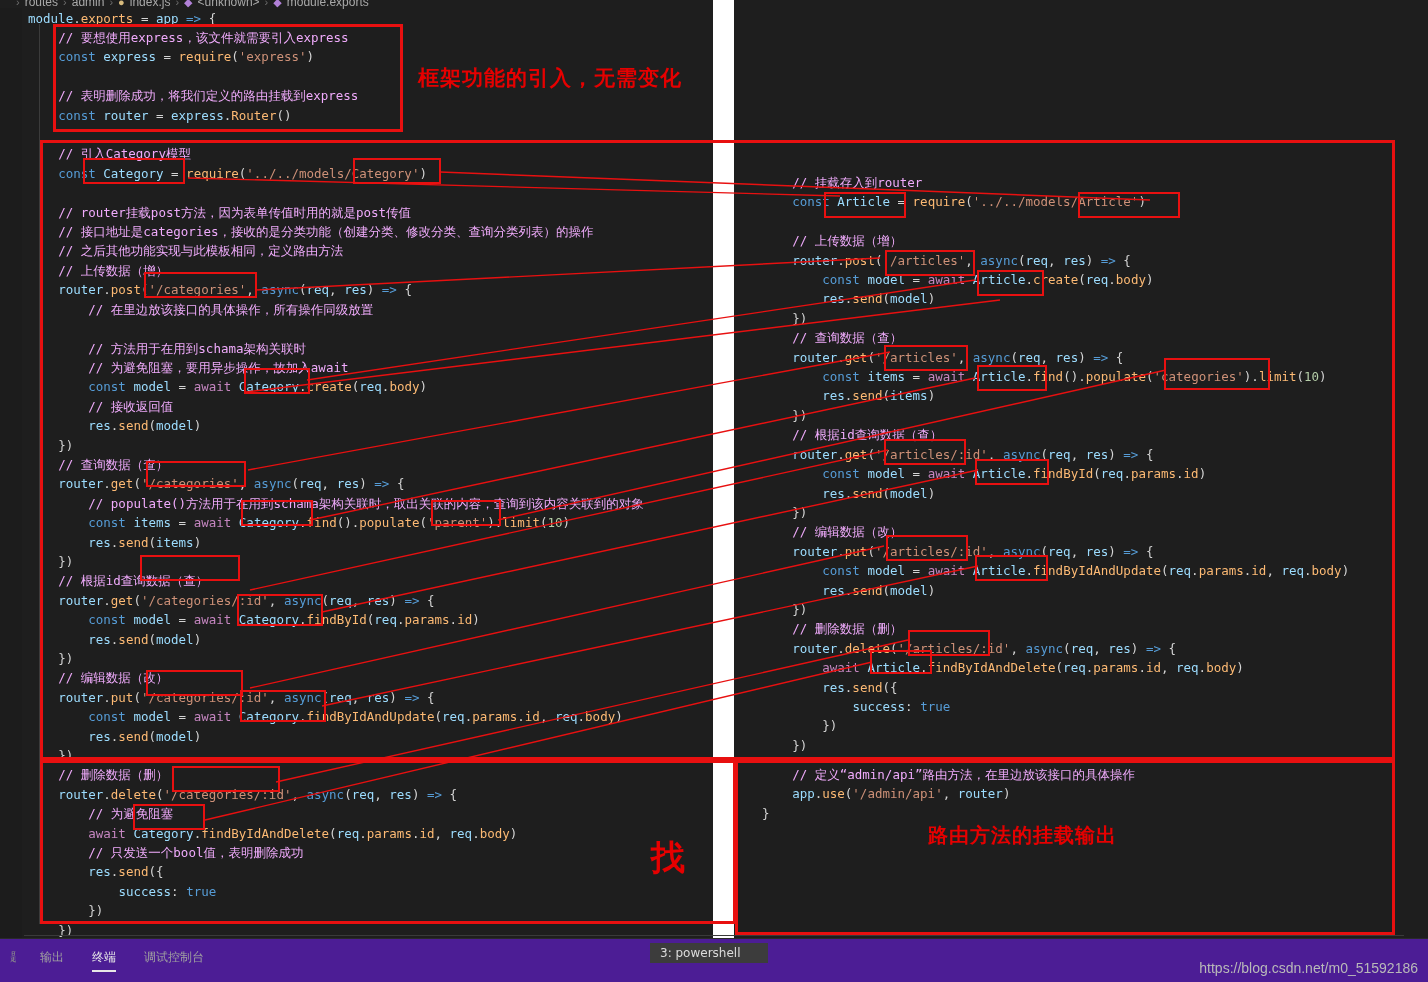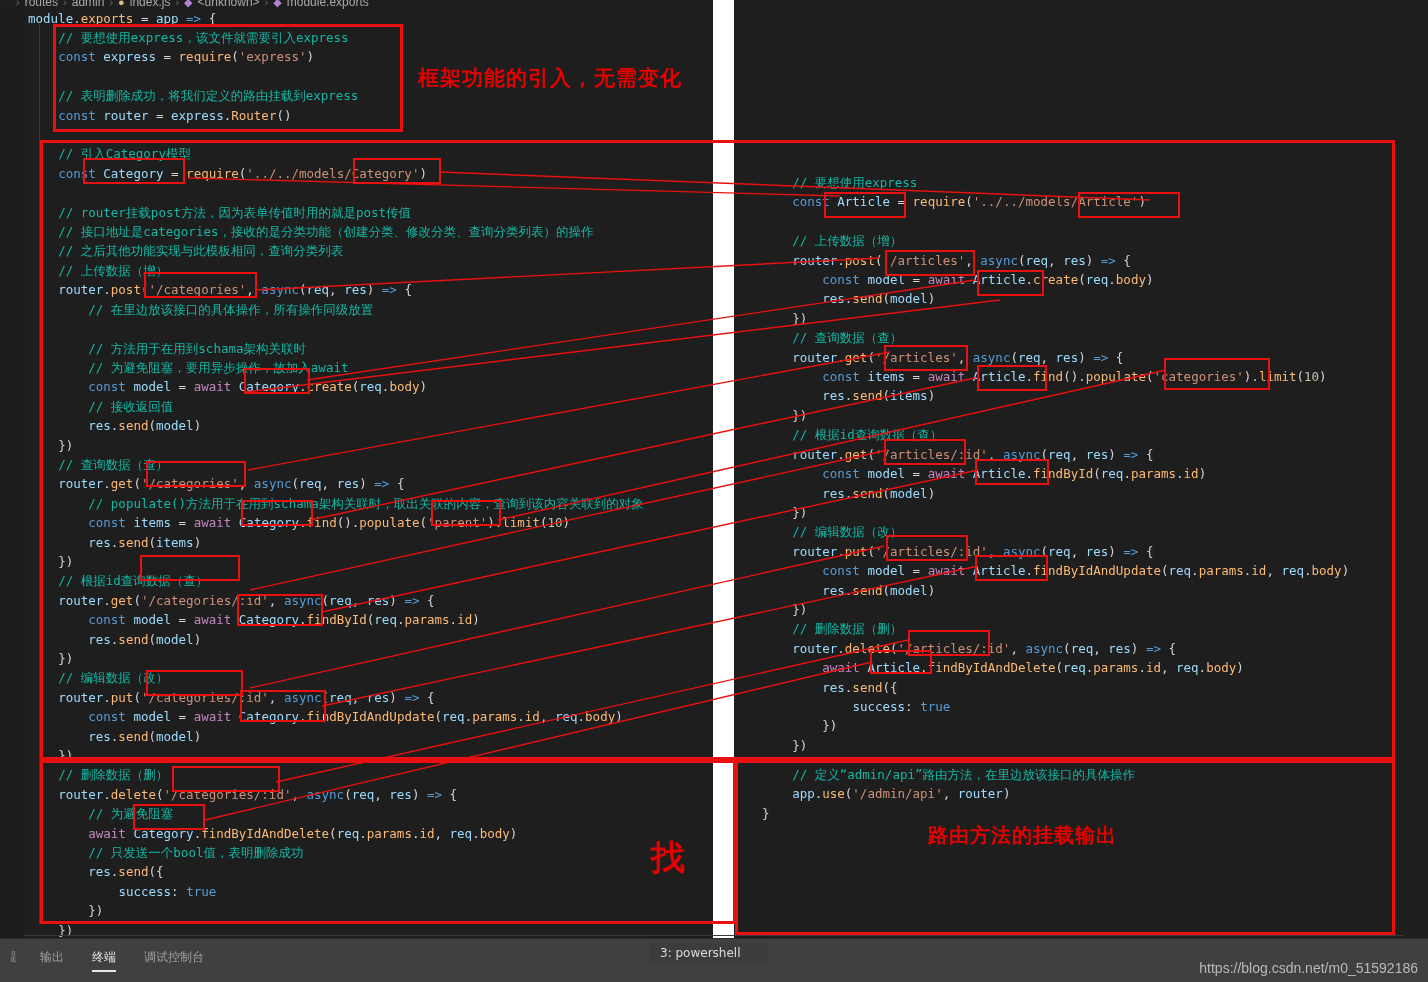--- a/index.html
+++ b/index.html
@@ -40,21 +40,21 @@
     position:absolute; white-space:pre;
     font-family:"DejaVu Sans Mono","Liberation Mono",monospace;
     font-size:12.5px; line-height:19.4px;
     letter-spacing:0px;
   }
   #code-left  { left:28px; top:9px; }
   #code-right { left:762px; top:173px; }
   #code-tail  { left:762px; top:765px; }
 
   .c-plain   { color:#fdba74; }
-  .c-comment { color:#14b8a6; }
+  .c-comment { color:#f0abfc; }
   .c-key     { color:#569CD6; }
   .c-var     { color:#9CDCFE; }
   .c-str     { color:#CE9178; }
   .c-fn      { color:#fdba74; }
   .c-num     { color:#B5CEA8; }
   .c-ctrl    { color:#C586C0; }
   .c-punct   { color:#d4d4d4; }
   .c-arrow   { color:#569CD6; }
 
   
@@ -83,21 +83,21 @@
   #ann-mount { left:928px; top:822px; font-size:20px; letter-spacing:1px; }
   #ann-diff  {
     left:648px; top:768px; font-size:34px; line-height:36px;
     writing-mode:horizontal-tb; width:40px; text-align:center;
   }
   #ann-diff span { display:block; }
 
   
   .panel {
     position:absolute; left:0; bottom:0; width:1428px; height:44px;
-    background:#404040; border-top:1px solid #2a2a2a;
+    background:#4c1d95; border-top:1px solid #2a2a2a;
   }
   .panel-tabs {
     position:absolute; left:6px; top:8px;
     display:flex; align-items:center; gap:20px;
     font-family:"DejaVu Sans","Liberation Sans",sans-serif; font-size:12px;
   }
   .ptab { color:#a0a0a0; padding:2px 4px 6px 4px; position:relative; }
   .ptab.clipped { color:#8c8c8c; width:10px; overflow:hidden; }
   .ptab.active { color:#e7e7e7; }
   .ptab.active::after {
@@ -149,21 +149,21 @@
 <span class="c-punct"> </span><span class="c-punct"> </span><span class="c-punct"> </span><span class="c-punct"> </span><span class="c-key">const</span><span class="c-punct"> </span><span class="c-var">express</span><span class="c-punct"> </span><span class="c-punct">=</span><span class="c-punct"> </span><span class="c-fn">require</span><span class="c-punct">(</span><span class="c-str">'express'</span><span class="c-punct">)</span>
 &nbsp;
 <span class="c-punct"> </span><span class="c-punct"> </span><span class="c-punct"> </span><span class="c-punct"> </span><span class="c-comment">// 表明删除成功，将我们定义的路由挂载到express</span>
 <span class="c-punct"> </span><span class="c-punct"> </span><span class="c-punct"> </span><span class="c-punct"> </span><span class="c-key">const</span><span class="c-punct"> </span><span class="c-var">router</span><span class="c-punct"> </span><span class="c-punct">=</span><span class="c-punct"> </span><span class="c-var">express</span><span class="c-punct">.</span><span class="c-fn">Router</span><span class="c-punct">(</span><span class="c-punct">)</span>
 &nbsp;
 <span class="c-punct"> </span><span class="c-punct"> </span><span class="c-punct"> </span><span class="c-punct"> </span><span class="c-comment">// 引入Category模型</span>
 <span class="c-punct"> </span><span class="c-punct"> </span><span class="c-punct"> </span><span class="c-punct"> </span><span class="c-key">const</span><span class="c-punct"> </span><span class="c-var">Category</span><span class="c-punct"> </span><span class="c-punct">=</span><span class="c-punct"> </span><span class="c-fn">require</span><span class="c-punct">(</span><span class="c-str">'../../models/Category'</span><span class="c-punct">)</span>
 &nbsp;
 <span class="c-punct"> </span><span class="c-punct"> </span><span class="c-punct"> </span><span class="c-punct"> </span><span class="c-comment">// router挂载post方法，因为表单传值时用的就是post传值</span>
 <span class="c-punct"> </span><span class="c-punct"> </span><span class="c-punct"> </span><span class="c-punct"> </span><span class="c-comment">// 接口地址是categories，接收的是分类功能（创建分类、修改分类、查询分类列表）的操作</span>
-<span class="c-punct"> </span><span class="c-punct"> </span><span class="c-punct"> </span><span class="c-punct"> </span><span class="c-comment">// 之后其他功能实现与此模板相同，查询分类列表</span>
+<span class="c-punct"> </span><span class="c-punct"> </span><span class="c-punct"> </span><span class="c-punct"> </span><span class="c-comment">// 之后其他功能实现与此模板相同，定义路由方法</span>
 <span class="c-punct"> </span><span class="c-punct"> </span><span class="c-punct"> </span><span class="c-punct"> </span><span class="c-comment">// 上传数据（增）</span>
 <span class="c-punct"> </span><span class="c-punct"> </span><span class="c-punct"> </span><span class="c-punct"> </span><span class="c-var">router</span><span class="c-punct">.</span><span class="c-fn">post</span><span class="c-punct">(</span><span class="c-str">'/categories'</span><span class="c-punct">,</span><span class="c-punct"> </span><span class="c-key">async</span><span class="c-punct">(</span><span class="c-var">req</span><span class="c-punct">,</span><span class="c-punct"> </span><span class="c-var">res</span><span class="c-punct">)</span><span class="c-punct"> </span><span class="c-arrow">=&gt;</span><span class="c-punct"> </span><span class="c-punct">{</span>
 <span class="c-punct"> </span><span class="c-punct"> </span><span class="c-punct"> </span><span class="c-punct"> </span><span class="c-punct"> </span><span class="c-punct"> </span><span class="c-punct"> </span><span class="c-punct"> </span><span class="c-comment">// 在里边放该接口的具体操作，所有操作同级放置</span>
 &nbsp;
 <span class="c-punct"> </span><span class="c-punct"> </span><span class="c-punct"> </span><span class="c-punct"> </span><span class="c-punct"> </span><span class="c-punct"> </span><span class="c-punct"> </span><span class="c-punct"> </span><span class="c-comment">// 方法用于在用到schama架构关联时</span>
 <span class="c-punct"> </span><span class="c-punct"> </span><span class="c-punct"> </span><span class="c-punct"> </span><span class="c-punct"> </span><span class="c-punct"> </span><span class="c-punct"> </span><span class="c-punct"> </span><span class="c-comment">// 为避免阻塞，要用异步操作，故加入await</span>
 <span class="c-punct"> </span><span class="c-punct"> </span><span class="c-punct"> </span><span class="c-punct"> </span><span class="c-punct"> </span><span class="c-punct"> </span><span class="c-punct"> </span><span class="c-punct"> </span><span class="c-key">const</span><span class="c-punct"> </span><span class="c-var">model</span><span class="c-punct"> </span><span class="c-punct">=</span><span class="c-punct"> </span><span class="c-ctrl">await</span><span class="c-punct"> </span><span class="c-var">Category</span><span class="c-punct">.</span><span class="c-fn">create</span><span class="c-punct">(</span><span class="c-var">req</span><span class="c-punct">.</span><span class="c-plain">body</span><span class="c-punct">)</span>
 <span class="c-punct"> </span><span class="c-punct"> </span><span class="c-punct"> </span><span class="c-punct"> </span><span class="c-punct"> </span><span class="c-punct"> </span><span class="c-punct"> </span><span class="c-punct"> </span><span class="c-comment">// 接收返回值</span>
 <span class="c-punct"> </span><span class="c-punct"> </span><span class="c-punct"> </span><span class="c-punct"> </span><span class="c-punct"> </span><span class="c-punct"> </span><span class="c-punct"> </span><span class="c-punct"> </span><span class="c-var">res</span><span class="c-punct">.</span><span class="c-fn">send</span><span class="c-punct">(</span><span class="c-var">model</span><span class="c-punct">)</span>
 <span class="c-punct"> </span><span class="c-punct"> </span><span class="c-punct"> </span><span class="c-punct"> </span><span class="c-punct">}</span><span class="c-punct">)</span>
@@ -186,21 +186,21 @@
 <span class="c-punct"> </span><span class="c-punct"> </span><span class="c-punct"> </span><span class="c-punct"> </span><span class="c-comment">// 删除数据（删）</span>
 <span class="c-punct"> </span><span class="c-punct"> </span><span class="c-punct"> </span><span class="c-punct"> </span><span class="c-var">router</span><span class="c-punct">.</span><span class="c-fn">delete</span><span class="c-punct">(</span><span class="c-str">'/categories/:id'</span><span class="c-punct">,</span><span class="c-punct"> </span><span class="c-key">async</span><span class="c-punct">(</span><span class="c-var">req</span><span class="c-punct">,</span><span class="c-punct"> </span><span class="c-var">res</span><span class="c-punct">)</span><span class="c-punct"> </span><span class="c-arrow">=&gt;</span><span class="c-punct"> </span><span class="c-punct">{</span>
 <span class="c-punct"> </span><span class="c-punct"> </span><span class="c-punct"> </span><span class="c-punct"> </span><span class="c-punct"> </span><span class="c-punct"> </span><span class="c-punct"> </span><span class="c-punct"> </span><span class="c-comment">// 为避免阻塞</span>
 <span class="c-punct"> </span><span class="c-punct"> </span><span class="c-punct"> </span><span class="c-punct"> </span><span class="c-punct"> </span><span class="c-punct"> </span><span class="c-punct"> </span><span class="c-punct"> </span><span class="c-ctrl">await</span><span class="c-punct"> </span><span class="c-var">Category</span><span class="c-punct">.</span><span class="c-fn">findByIdAndDelete</span><span class="c-punct">(</span><span class="c-var">req</span><span class="c-punct">.</span><span class="c-plain">params</span><span class="c-punct">.</span><span class="c-plain">id</span><span class="c-punct">,</span><span class="c-punct"> </span><span class="c-var">req</span><span class="c-punct">.</span><span class="c-plain">body</span><span class="c-punct">)</span>
 <span class="c-punct"> </span><span class="c-punct"> </span><span class="c-punct"> </span><span class="c-punct"> </span><span class="c-punct"> </span><span class="c-punct"> </span><span class="c-punct"> </span><span class="c-punct"> </span><span class="c-comment">// 只发送一个bool值，表明删除成功</span>
 <span class="c-punct"> </span><span class="c-punct"> </span><span class="c-punct"> </span><span class="c-punct"> </span><span class="c-punct"> </span><span class="c-punct"> </span><span class="c-punct"> </span><span class="c-punct"> </span><span class="c-var">res</span><span class="c-punct">.</span><span class="c-fn">send</span><span class="c-punct">(</span><span class="c-punct">{</span>
 <span class="c-punct"> </span><span class="c-punct"> </span><span class="c-punct"> </span><span class="c-punct"> </span><span class="c-punct"> </span><span class="c-punct"> </span><span class="c-punct"> </span><span class="c-punct"> </span><span class="c-punct"> </span><span class="c-punct"> </span><span class="c-punct"> </span><span class="c-punct"> </span><span class="c-var">success</span><span class="c-punct">:</span><span class="c-punct"> </span><span class="c-key">true</span>
 <span class="c-punct"> </span><span class="c-punct"> </span><span class="c-punct"> </span><span class="c-punct"> </span><span class="c-punct"> </span><span class="c-punct"> </span><span class="c-punct"> </span><span class="c-punct"> </span><span class="c-punct">}</span><span class="c-punct">)</span>
 <span class="c-punct"> </span><span class="c-punct"> </span><span class="c-punct"> </span><span class="c-punct"> </span><span class="c-punct">}</span><span class="c-punct">)</span></div>
 
-  <div class="code" id="code-right"><span class="c-punct"> </span><span class="c-punct"> </span><span class="c-punct"> </span><span class="c-punct"> </span><span class="c-comment">// 要想使用express</span>
+  <div class="code" id="code-right"><span class="c-punct"> </span><span class="c-punct"> </span><span class="c-punct"> </span><span class="c-punct"> </span><span class="c-comment">// 挂载存入到router</span>
 <span class="c-punct"> </span><span class="c-punct"> </span><span class="c-punct"> </span><span class="c-punct"> </span><span class="c-key">const</span><span class="c-punct"> </span><span class="c-var">Article</span><span class="c-punct"> </span><span class="c-punct">=</span><span class="c-punct"> </span><span class="c-fn">require</span><span class="c-punct">(</span><span class="c-str">'../../models/Article'</span><span class="c-punct">)</span>
 &nbsp;
 <span class="c-punct"> </span><span class="c-punct"> </span><span class="c-punct"> </span><span class="c-punct"> </span><span class="c-comment">// 上传数据（增）</span>
 <span class="c-punct"> </span><span class="c-punct"> </span><span class="c-punct"> </span><span class="c-punct"> </span><span class="c-var">router</span><span class="c-punct">.</span><span class="c-fn">post</span><span class="c-punct">(</span><span class="c-str">'/articles'</span><span class="c-punct">,</span><span class="c-punct"> </span><span class="c-key">async</span><span class="c-punct">(</span><span class="c-var">req</span><span class="c-punct">,</span><span class="c-punct"> </span><span class="c-var">res</span><span class="c-punct">)</span><span class="c-punct"> </span><span class="c-arrow">=&gt;</span><span class="c-punct"> </span><span class="c-punct">{</span>
 <span class="c-punct"> </span><span class="c-punct"> </span><span class="c-punct"> </span><span class="c-punct"> </span><span class="c-punct"> </span><span class="c-punct"> </span><span class="c-punct"> </span><span class="c-punct"> </span><span class="c-key">const</span><span class="c-punct"> </span><span class="c-var">model</span><span class="c-punct"> </span><span class="c-punct">=</span><span class="c-punct"> </span><span class="c-ctrl">await</span><span class="c-punct"> </span><span class="c-var">Article</span><span class="c-punct">.</span><span class="c-fn">create</span><span class="c-punct">(</span><span class="c-var">req</span><span class="c-punct">.</span><span class="c-plain">body</span><span class="c-punct">)</span>
 <span class="c-punct"> </span><span class="c-punct"> </span><span class="c-punct"> </span><span class="c-punct"> </span><span class="c-punct"> </span><span class="c-punct"> </span><span class="c-punct"> </span><span class="c-punct"> </span><span class="c-var">res</span><span class="c-punct">.</span><span class="c-fn">send</span><span class="c-punct">(</span><span class="c-var">model</span><span class="c-punct">)</span>
 <span class="c-punct"> </span><span class="c-punct"> </span><span class="c-punct"> </span><span class="c-punct"> </span><span class="c-punct">}</span><span class="c-punct">)</span>
 <span class="c-punct"> </span><span class="c-punct"> </span><span class="c-punct"> </span><span class="c-punct"> </span><span class="c-comment">// 查询数据（查）</span>
 <span class="c-punct"> </span><span class="c-punct"> </span><span class="c-punct"> </span><span class="c-punct"> </span><span class="c-var">router</span><span class="c-punct">.</span><span class="c-fn">get</span><span class="c-punct">(</span><span class="c-str">'/articles'</span><span class="c-punct">,</span><span class="c-punct"> </span><span class="c-key">async</span><span class="c-punct">(</span><span class="c-var">req</span><span class="c-punct">,</span><span class="c-punct"> </span><span class="c-var">res</span><span class="c-punct">)</span><span class="c-punct"> </span><span class="c-arrow">=&gt;</span><span class="c-punct"> </span><span class="c-punct">{</span>
 <span class="c-punct"> </span><span class="c-punct"> </span><span class="c-punct"> </span><span class="c-punct"> </span><span class="c-punct"> </span><span class="c-punct"> </span><span class="c-punct"> </span><span class="c-punct"> </span><span class="c-key">const</span><span class="c-punct"> </span><span class="c-var">items</span><span class="c-punct"> </span><span class="c-punct">=</span><span class="c-punct"> </span><span class="c-ctrl">await</span><span class="c-punct"> </span><span class="c-var">Article</span><span class="c-punct">.</span><span class="c-fn">find</span><span class="c-punct">(</span><span class="c-punct">)</span><span class="c-punct">.</span><span class="c-fn">populate</span><span class="c-punct">(</span><span class="c-str">'categories'</span><span class="c-punct">)</span><span class="c-punct">.</span><span class="c-fn">limit</span><span class="c-punct">(</span><span class="c-num">10</span><span class="c-punct">)</span>

